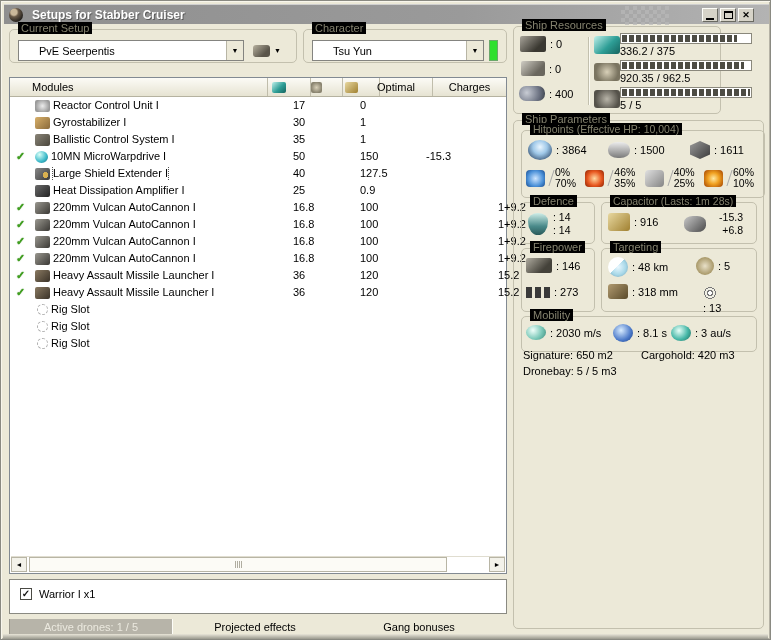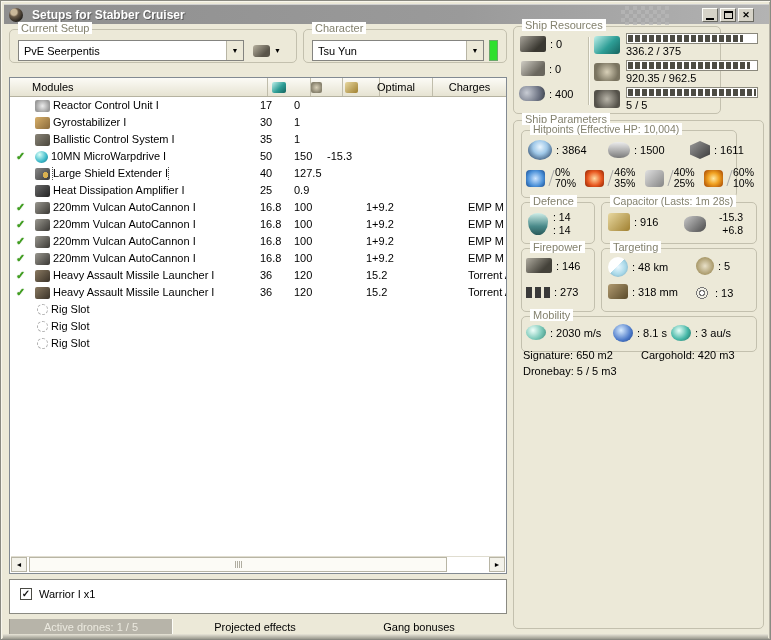--- a/index.html
+++ b/index.html
@@ -24,26 +24,26 @@
             background-size:8px 8px; opacity:.7; }
   .winbtns { position:absolute; right:15px; top:3px; display:flex; gap:2px; }
   .wbtn { width:16px; height:14px; background:#d6d3c8; border:1px solid;
           border-color:#fdfdf8 #6a6a62 #6a6a62 #fdfdf8; display:flex; align-items:center; justify-content:center;
           font-size:9px; font-weight:bold; color:#000; }
   .glyph-min { width:8px; height:2px; background:#000; margin-top:7px; }
   .glyph-max { width:9px; height:8px; border:1px solid #000; border-top-width:2px; }
 
   
   .groupbox { position:absolute; border:1px solid #c3c0ae; border-radius:5px; }
-  .groupbox > .glabel { position:absolute; top:-8px; left:8px; background:#ffffff; padding:0 3px;
+  .groupbox > .glabel { position:absolute; top:-8px; left:8px; background:#000000; padding:0 3px;
                         color:#84826e; font-size:11px; white-space:nowrap; }
 
   
   .combo { position:absolute; height:21px; background:#fff; border:1px solid #848480; display:flex; align-items:center; }
-  .combo .cval { flex:1; padding-left:5px; font-size:11px; }
+  .combo .cval { flex:1; padding-left:20px; font-size:11px; }
   .combo .cbtn { width:17px; height:100%; background:#ece9d8; border-left:1px solid #b8b5a5;
                  display:flex; align-items:center; justify-content:center; font-size:7px; color:#000; }
   .splitbtn { position:absolute; display:flex; align-items:center; gap:4px; height:21px; padding:0 3px; }
   .ship-mini { width:17px; height:12px; border-radius:3px;
                background:linear-gradient(135deg,#b8b2a0,#5a554a 70%); }
   .splitbtn .tiny-arrow { font-size:7px; color:#000; }
   .status-bar { position:absolute; border:1px solid #6aa86a; }
 
   
   .listview { position:absolute; left:8px; top:76px; width:498px; height:497px;
@@ -52,21 +52,21 @@
              background:linear-gradient(180deg,#fcfbf6,#e6e3d2); border-bottom:1px solid #b5b2a0; }
   .hcell { display:flex; align-items:center; font-size:11px; }
   .hcell + .hcell { border-left:1px solid #c0bdab;margin-left:20px; }
   .hcell.c-mod { padding-left:22px; }
   .hcell.c-opt, .hcell.c-chg { justify-content:center; }
   .hico { margin:0 auto; }
   .hico-cpu { width:14px; height:11px; border-radius:2px; background:linear-gradient(135deg,#bff0ea,#2e9e96 55%,#16635e); }
   .hico-pg  { width:13px; height:11px; border-radius:2px; background:radial-gradient(circle,#d8d0b8,#8a8470 70%); }
   .hico-cap { width:13px; height:11px; border-radius:2px; background:linear-gradient(135deg,#e8d8a0,#a08030); }
 
-  .mrow { display:grid; grid-template-columns:237px 43px 32px 37px 53px 1fr; height:17px; align-items:center; }
+  .mrow { display:grid; grid-template-columns:237px 43px 32px 37px 53px 1fr; height:17px; align-items:center;gap:33px; }
   .cell { font-size:11px; line-height:15px; }
   .cell.cpu { padding-left:13px; } .cell.pg { padding-left:4px; }
   .cell.cap { padding-left:5px; } .cell.opt { padding-left:7px; }
   .cell.chg { padding-left:8px; white-space:nowrap; overflow:hidden;margin-left:48px; }
   .cell.nm { display:flex; align-items:center; padding-left:6px; overflow:hidden; }
   .chk { width:12px; color:#3fa01e; font-weight:bold; font-size:11px; text-shadow:0 0 1px #2a7a10; }
   .mico { width:15px; height:12px; margin-left:7px; flex:0 0 auto; border-radius:2px; }
   .mlabel { margin-left:3px; white-space:nowrap; }
   .mlabel.focus { outline:1px dotted #555; outline-offset:0px; }
   .mico.rcu { background:radial-gradient(circle,#ececec,#9a9a9a 75%); }
@@ -128,21 +128,21 @@
                 background:radial-gradient(circle,#fff 0 2px,#777 2px 3px,#f0efe4 3px 5px,#777 5px 6px,#ece9d8 6px); }
   .ico-speed { width:20px; height:15px; border-radius:50%; background:radial-gradient(circle at 35% 35%,#f0fffa,#7ac8b8 55%,#3a8878); }
   .ico-agility { width:20px; height:18px; border-radius:50%; background:radial-gradient(circle at 40% 35%,#d8ecff,#4a78c8 60%,#1a3a7a); }
   .ico-warp { width:20px; height:16px; border-radius:50%; background:radial-gradient(circle at 40% 35%,#e8fff8,#48b8a8 55%,#1a6858); }
 
   .resline { display:flex; align-items:center; }
   .rval { font-size:11px; margin-left:4px; white-space:nowrap; }
   .vdivider { position:absolute; left:74px; top:10px; bottom:8px; width:2px;
               border-left:1px solid #c3c0ae; border-right:1px solid #fbfaf2; }
   .resrow { position:absolute; display:flex; align-items:center; }
-  .barstack { margin-left:6px; }
+  .barstack { }
   .bar { width:132px; height:11px; border:1px solid #8a887c; background:#fff; padding:1px; }
   .bar .fill { height:100%; background:repeating-linear-gradient(90deg,#4d4c44 0 5px,#fff 5px 7px); }
   .bartext { font-size:11px; margin-top:1px; }
 
   .hp-row1 { position:absolute; left:6px; top:9px; width:224px; display:flex; }
   .hp-item { display:flex; align-items:center; }
   .resists { position:absolute; left:4px; top:36px; width:228px; display:flex; justify-content:space-between; }
   .resist { display:flex; align-items:center; }
   .slash { width:5px; height:16px; border-right:1px solid #a8a8a8; transform:skewX(-18deg); margin:0 3px 0 2px; }
   .pstack { font-size:10.5px; line-height:11px; }
@@ -464,21 +464,21 @@
             <span class="fill" style="display: block; width: 100%;"></span>
           </span>
         <span class="bartext" style="display:block;">5 / 5</span>
       </span>
     </div>
   </div>
 
   <div class="groupbox" style="left:512px; top:119px; width:251px; height:509px;">
     <span class="glabel">Ship Parameters</span>
 
-    <div class="groupbox" style="left:7px; top:9px; width:216px; height:68px;">
+    <div class="groupbox" style="left:7px; top:9px; width:244px; height:68px;">
       <span class="glabel" style="font-size:10.5px;">Hitpoints (Effective HP: 10,004)</span>
       <div class="hp-row1">
         <div class="hp-item" style="width:80px;">
             <span class="rico ico-shield"></span>
             <span class="rval">: 3864</span>
           </div>
         <div class="hp-item" style="width:82px;">
             <span class="rico ico-armor"></span>
             <span class="rval">: 1500</span>
           </div>
@@ -568,21 +568,21 @@
           <span class="rval">: 48 km</span>
         </div>
       <div class="resline" style="position:absolute; left:94px; top:8px;">
           <span class="rico ico-maxtarg"></span>
           <span class="rval">: 5</span>
         </div>
       <div class="resline" style="position:absolute; left:6px; top:35px;">
           <span class="rico ico-scanres"></span>
           <span class="rval">: 318 mm</span>
         </div>
-      <div class="resline" style="position:absolute; left:91px; top:35px;">
+      <div class="resline" style="position:absolute; left:97px; top:35px;flex-direction:column;">
           <span class="rico ico-sensor"></span>
           <span class="rval">: 13</span>
         </div>
     </div>
 
     <div class="groupbox" style="left:7px; top:195px; width:236px; height:36px;">
       <span class="glabel">Mobility</span>
       <div class="resline" style="position:absolute; left:4px; top:8px;">
           <span class="rico ico-speed"></span>
           <span class="rval">: 2030 m/s</span>

